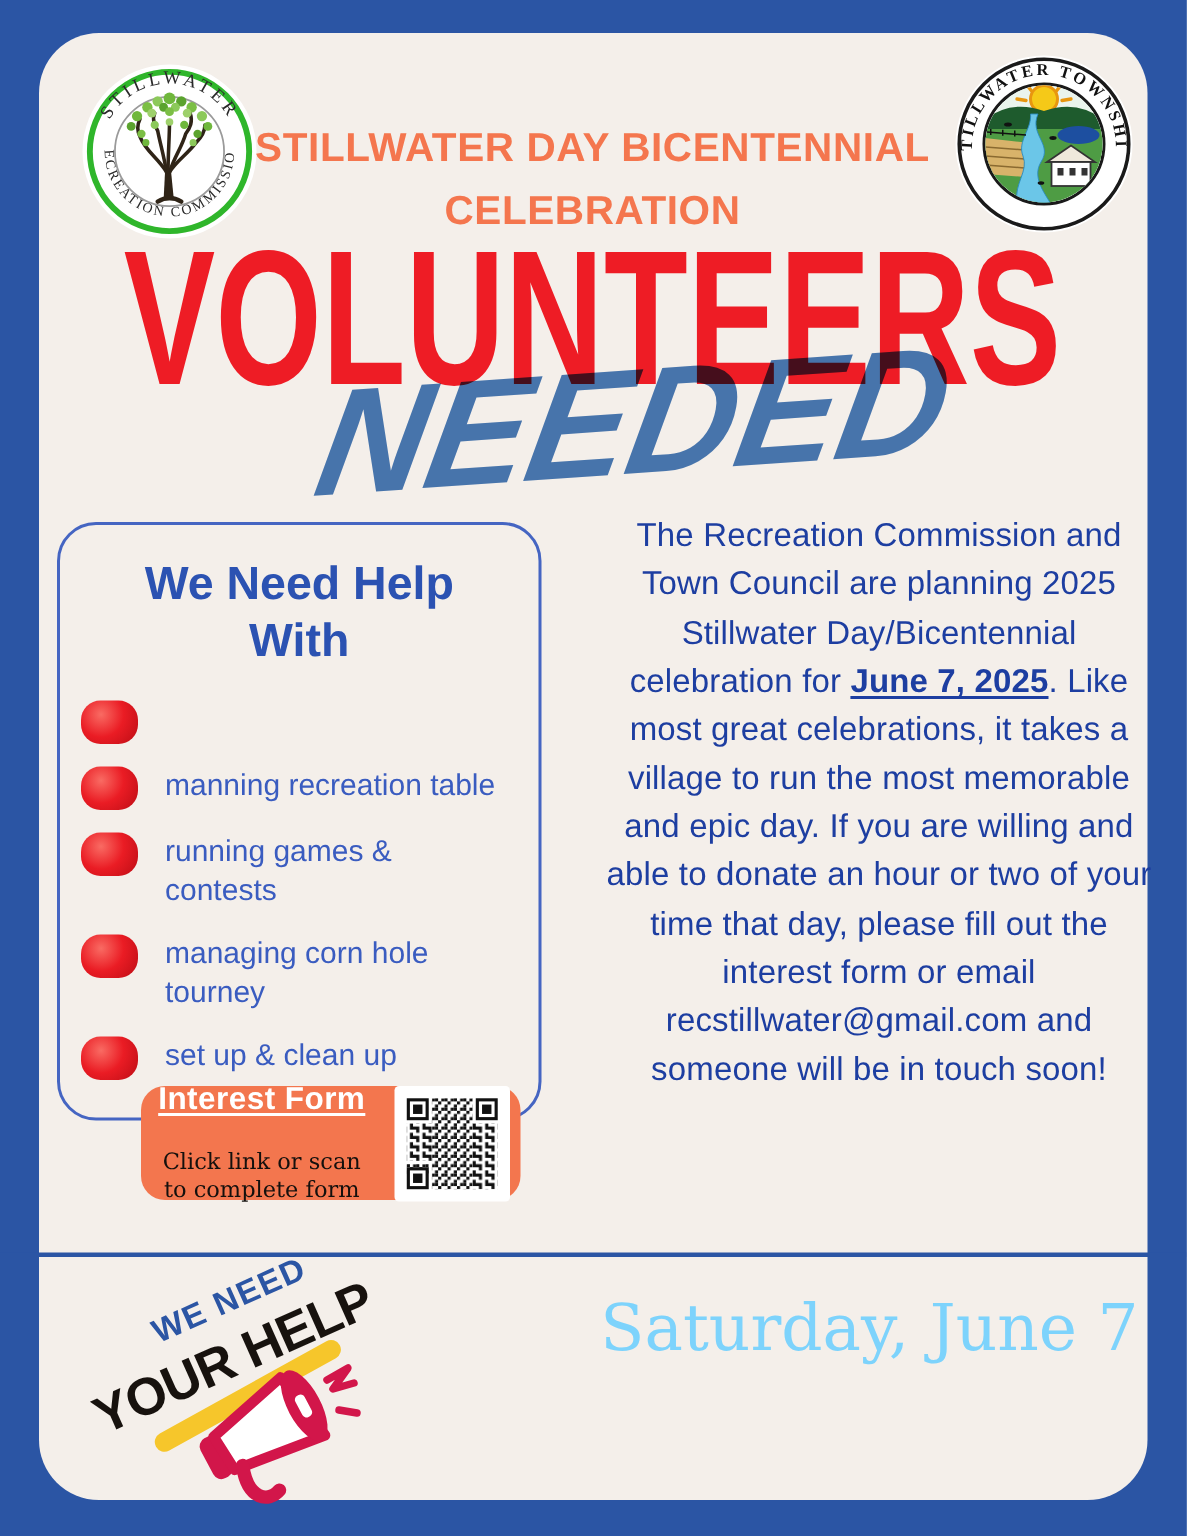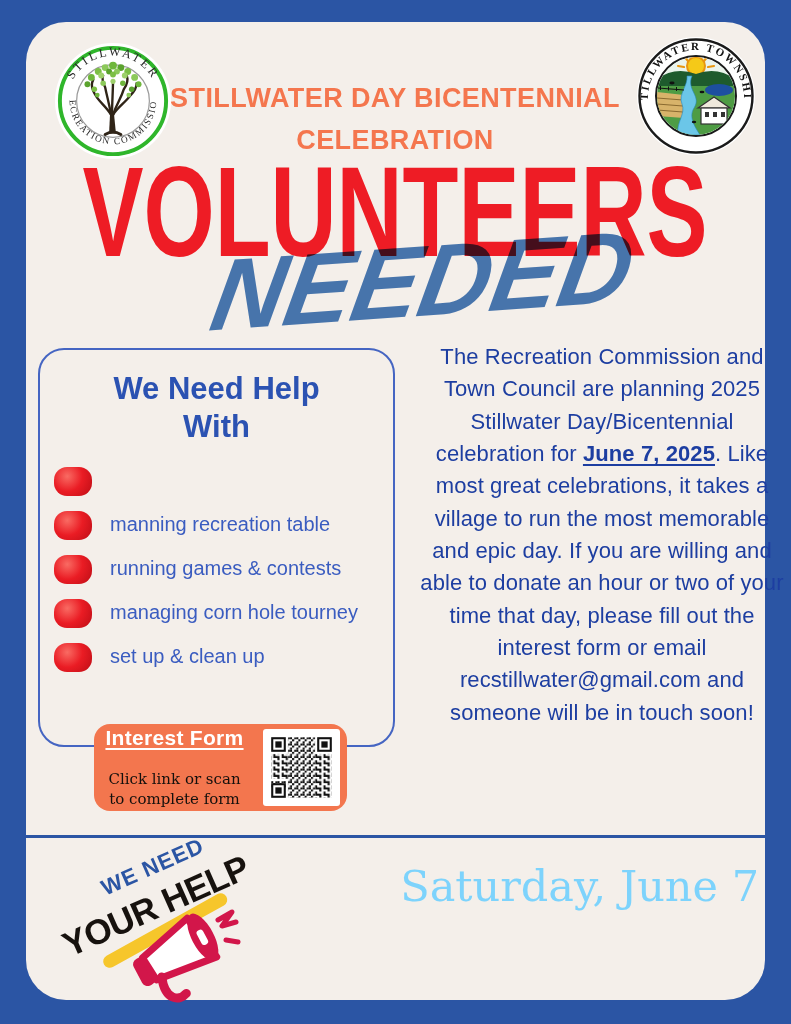--- a/index.html
+++ b/index.html
@@ -22,53 +22,53 @@
     letter-spacing:.4px; line-height:1.55;
   }
   
   .hero-volunteers { position:absolute; left:55px; top:158px; width:680px; height:112px; }
   .hero-needed {
     position:absolute; left:180px; top:228px; width:470px; height:125px;
     transform:rotate(-4deg); mix-blend-mode:multiply;
   }
   
   .help-box {
-    position:absolute; left:38px; top:348px; width:357px; height:399px;
+    position:absolute; left:38px; top:348px; width:323px; height:399px;
     border:2px solid #4565C2; border-radius:26px;
   }
   .help-heading {
     margin:20px auto 0; width:250px; text-align:center;
     color:#2B52B2; font-weight:bold; font-size:31px; line-height:1.22;
   }
   .help-list { list-style:none; margin-top:20px; padding:0 18px 0 14px; }
   .help-list li { display:flex; align-items:flex-start; gap:18px; margin-bottom:14px; }
   .bead {
     flex:none; width:38px; height:29px; margin-top:1px; border-radius:13px;
     background:radial-gradient(circle at 35% 32%, #F96B63 0%, #EA1C24 48%, #BC0D15 100%);
   }
   .help-item-text { color:#3A5CC0; font-size:20px; line-height:1.33; padding-top:1px; }
   
   .interest {
-    position:absolute; left:94px; top:724px; width:253px; height:87px; z-index:5;
+    position:absolute; left:94px; top:724px; width:253px; height:76px; z-index:5;
     background:#F3764E; border-radius:16px; display:flex; align-items:center;
     padding:6px 7px 6px 1px; gap:9px; cursor:pointer; border:none;
   }
   .interest-col { flex:1; text-align:center; }
   .interest-title {
     color:#fff; font-weight:bold; font-size:21px; letter-spacing:.3px;
     text-decoration:underline; text-underline-offset:3px;
   }
   .interest-sub {
     font-family:"DejaVu Serif", serif; color:#14100d; font-size:15px; line-height:1.28; margin-top:20px;
   }
   .qr-box { flex:none; width:77px; height:77px; background:#fff; border-radius:3px; padding:4px; }
   
   .paragraph {
     position:absolute; left:404px; top:341px; width:364px;
-    color:#1D3EA1; font-size:22px; line-height:1.47; text-align:center; letter-spacing:.1px;margin-left:16px;
+    color:#1D3EA1; font-size:22px; line-height:1.47; text-align:center; letter-spacing:.1px;
   }
   .paragraph .date { font-weight:bold; text-decoration:underline; text-underline-offset:3px; }
   
   .divider { position:absolute; left:0; top:835px; width:791px; height:3px; background:#2B55A4; z-index:4; }
   
   .footer {
     position:absolute; left:293px; top:856px; width:466px; text-align:right;
     font-family:"DejaVu Serif", serif; color:#7dd3fc; font-size:43px; line-height:1.42;
   }
   

